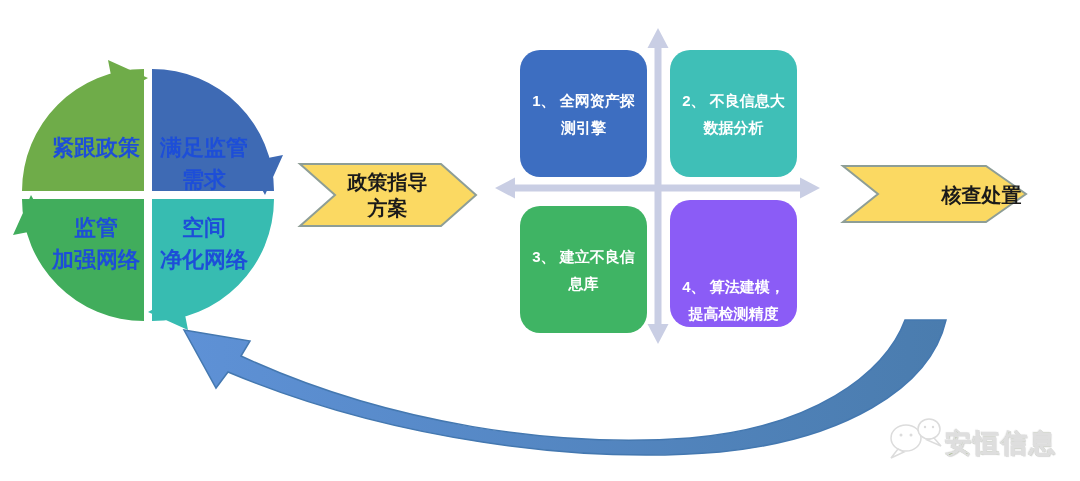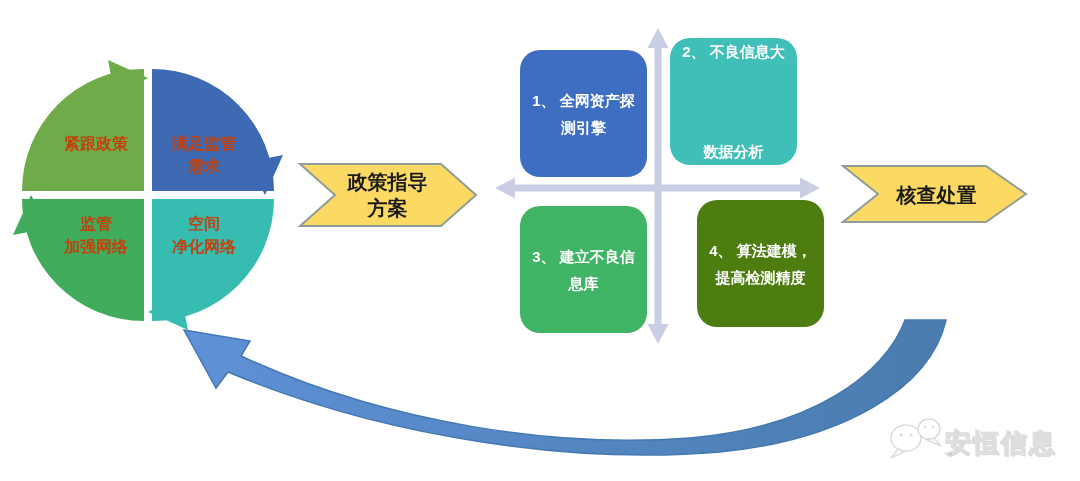--- a/index.html
+++ b/index.html
@@ -2,22 +2,22 @@
 <html><head>
 <meta charset="utf-8">
 <style>
   html,body{margin:0;padding:0;background:#fff;}
   #canvas{
     position:relative;width:1080px;height:481px;background:#ffffff;overflow:hidden;
     font-family:"Liberation Sans","DejaVu Sans",sans-serif;
   }
   #shapes{position:absolute;left:0;top:0;width:1080px;height:481px;}
   .qlabel{
-    position:absolute;width:116px;text-align:center;color:#c2410c;
-    font-weight:bold;font-size:16px;line-height:1.45;
+    position:absolute;width:116px;text-align:center;color:#1d4ed8;
+    font-weight:bold;font-size:22px;line-height:1.45;
   }
   .chevlabel{
     position:absolute;text-align:center;color:#1a1a1a;
     font-weight:bold;font-size:20px;line-height:1.3;
   }
   .sq{
     position:absolute;width:127px;height:127px;border-radius:20px;
     display:flex;flex-direction:column;align-items:center;justify-content:center;
     color:#ffffff;font-weight:bold;font-size:15px;line-height:1.8;text-align:center;
   }
@@ -89,36 +89,36 @@
   </div>
   <div class="qlabel" style="left:146px;top:212px;">
     <div>空间</div>
     <div>净化网络</div>
   </div>
 
   <div class="chevlabel" style="left:325px;top:169px;width:125px;">
     <div>政策指导</div>
     <div>方案</div>
   </div>
-  <div class="chevlabel" style="left:874px;top:182px;width:125px;">
+  <div class="chevlabel" style="left:919px;top:182px;width:125px;">
     <div>核查处置</div>
   </div>
 
   <div class="sq" style="left: 520px; top: 50px; background-color: rgb(61, 110, 193);">
     <div>1、 全网资产探</div>
     <div>测引擎</div>
   </div>
-  <div class="sq" style="left: 670px; top: 38px; background-color: rgb(63, 191, 183); justify-content: space-between;">
+  <div class="sq" style="left: 670px; top: 50px; background-color: rgb(63, 191, 183);">
     <div>2、 不良信息大</div>
     <div>数据分析</div>
   </div>
   <div class="sq" style="left: 520px; top: 200px; background-color: rgb(63, 180, 100); margin-top: 6px;">
     <div>3、 建立不良信</div>
     <div>息库</div>
   </div>
-  <div class="sq" style="left: 697px; top: 200px; background-color: #4d7c0f;">
+  <div class="sq" style="left: 670px; top: 200px; background-color: #8b5cf6; justify-content: flex-end;">
     <div>4、 算法建模，</div>
     <div>提高检测精度</div>
   </div>
 
   <div id="watermark-text">安恒信息</div>
 
 </div>
 
 </body></html>

